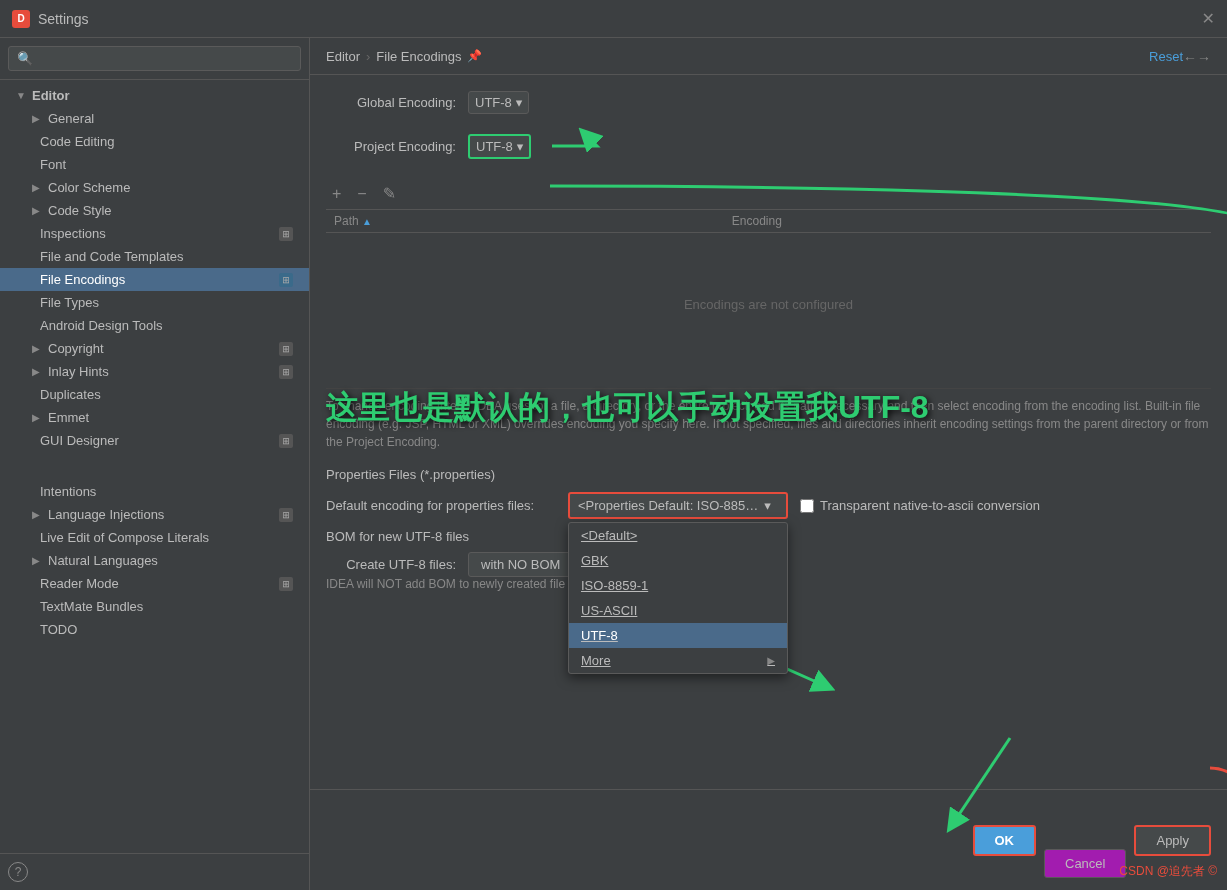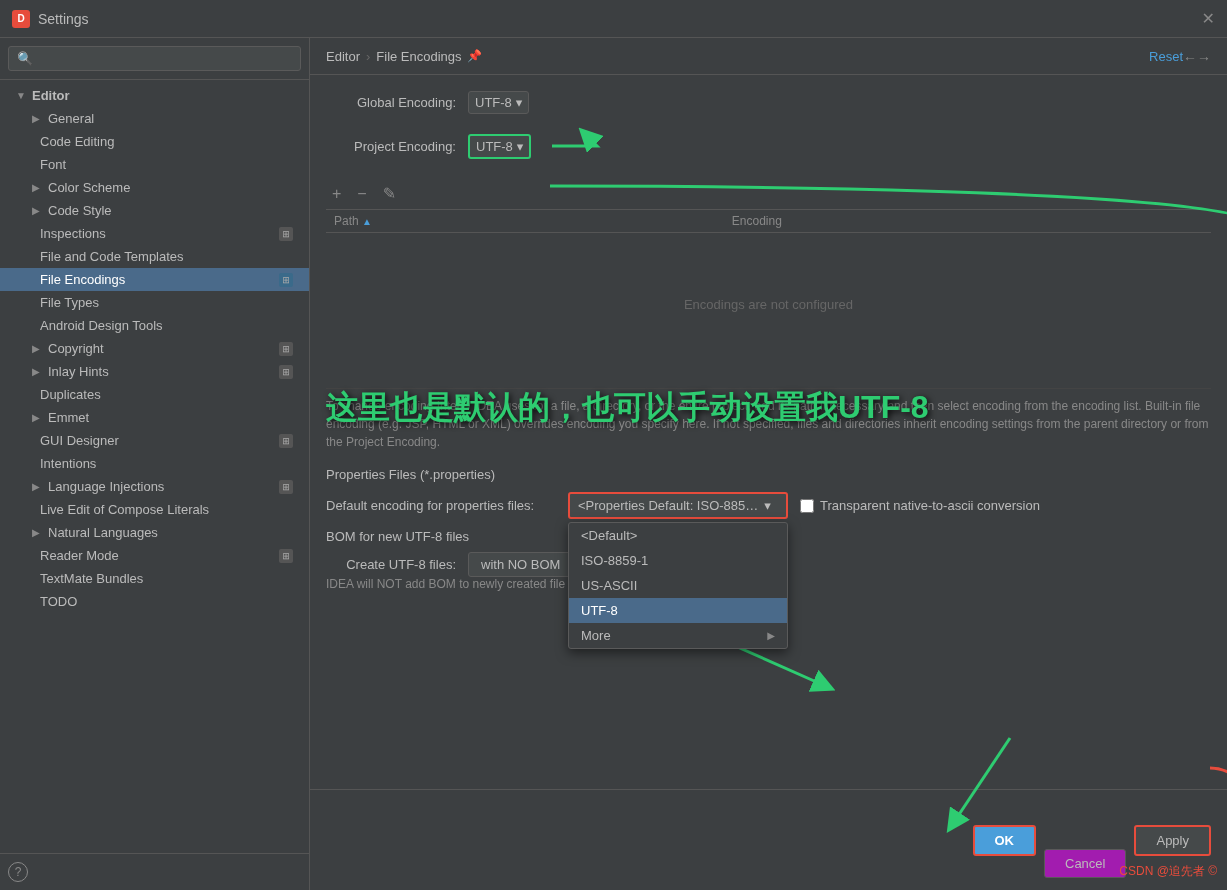--- a/index.html
+++ b/index.html
@@ -70,21 +70,21 @@
 
     
     .bom-section { margin-top: 10px; }
     .bom-title { color: #bbb; font-size: 13px; margin-bottom: 8px; }
     .bom-row { display: flex; align-items: center; gap: 12px; }
     .bom-label { color: #bbb; font-size: 13px; min-width: 130px; text-align: right; }
     .bom-select { background: #45494a; border: 1px solid #5a5a5a; color: #bbb; padding: 3px 24px 3px 8px; border-radius: 3px; font-size: 13px; }
     .bom-info { color: #888; font-size: 12px; }
 
     
-    .dropdown-menu { position: absolute; background: #3c3f41; border: 1px solid #5a5a5a; border-radius: 3px; z-index: 100; min-width: 220px; box-shadow: 0 4px 12px rgba(0,0,0,0.5); top: 30px; left: 0; }
+    .dropdown-menu { position: absolute; background: #3c3f41; border: 1px solid #5a5a5a; border-radius: 3px; z-index: 100; min-width: 220px; box-shadow: 0 4px 12px rgba(0,0,0,0.5); top: 30px; left: 0; text-decoration: underline; }
     .dropdown-item { padding: 5px 12px; cursor: pointer; color: #bbb; font-size: 13px; display: flex; align-items: center; justify-content: space-between; }
     .dropdown-item.selected { background: #4a6a8a; color: white; }
     .dropdown-item .sub-arrow { color: #888; font-size: 10px; }
 
     
     .dialog-footer { display: flex; justify-content: flex-end; gap: 8px; padding: 12px 16px; border-top: 1px solid #555; align-items: center; }
     .btn { padding: 6px 20px; border-radius: 3px; font-size: 13px; cursor: pointer; border: 1px solid transparent; }
     .btn-ok { background: #4a9eda; border-color: #4a9eda; color: white; font-weight: bold; }
     .btn-cancel { background: #a21caf; border-color: #5a5a5a; color: #bbb; margin-top: 47px; }
     .btn-apply { background: #45494a; border-color: #5a5a5a; color: #bbb; }
@@ -194,21 +194,21 @@
         <div class="tree-item" style="padding-left:32px;">
           <span class="arrow">▶</span>
           <span>Emmet</span>
         </div>
 
         <div class="tree-item" style="padding-left:40px; justify-content:flex-end;">
           <span>GUI Designer</span>
           <span class="badge">⊞</span>
         </div>
 
-        <div class="tree-item" style="padding-left:40px;">
+        <div class="tree-item" style="padding-left:40px;margin-top:28px;">
           <span>Intentions</span>
         </div>
 
         <div class="tree-item" style="padding-left:32px; justify-content:space-between;">
           <div style="display:flex;align-items:center;gap:4px;">
             <span class="arrow">▶</span>
             <span>Language Injections</span>
           </div>
           <span class="badge">⊞</span>
         </div>
@@ -317,20 +317,23 @@
             <div class="dropdown-btn highlight-red">
               <span>&lt;Properties Default: ISO-885…</span>
               <span>▾</span>
             </div>
 
             <div class="dropdown-menu">
               <div class="dropdown-item">
                 <span>&lt;Default&gt;</span>
               </div>
               <div class="dropdown-item">
+                <span>GBK</span>
+              </div>
+              <div class="dropdown-item">
                 <span>ISO-8859-1</span>
               </div>
               <div class="dropdown-item">
                 <span>US-ASCII</span>
               </div>
               <div class="dropdown-item selected">
                 <span>UTF-8</span>
               </div>
               <div class="dropdown-item">
                 <span>More</span>

